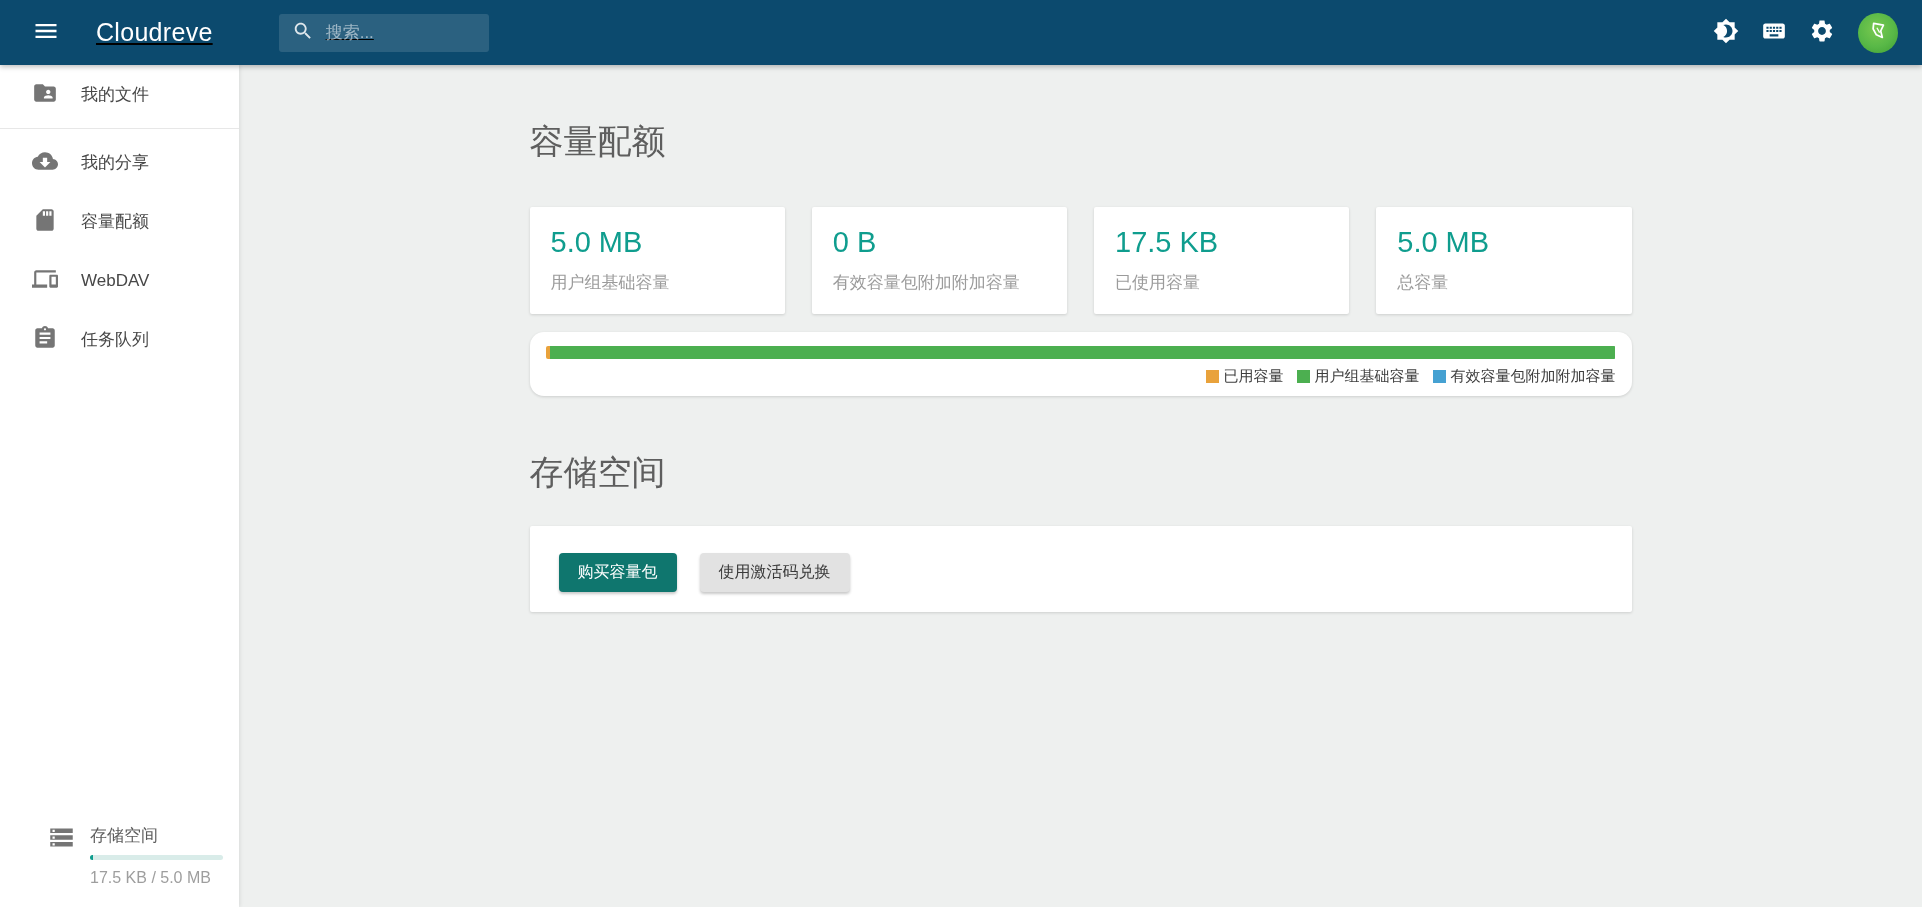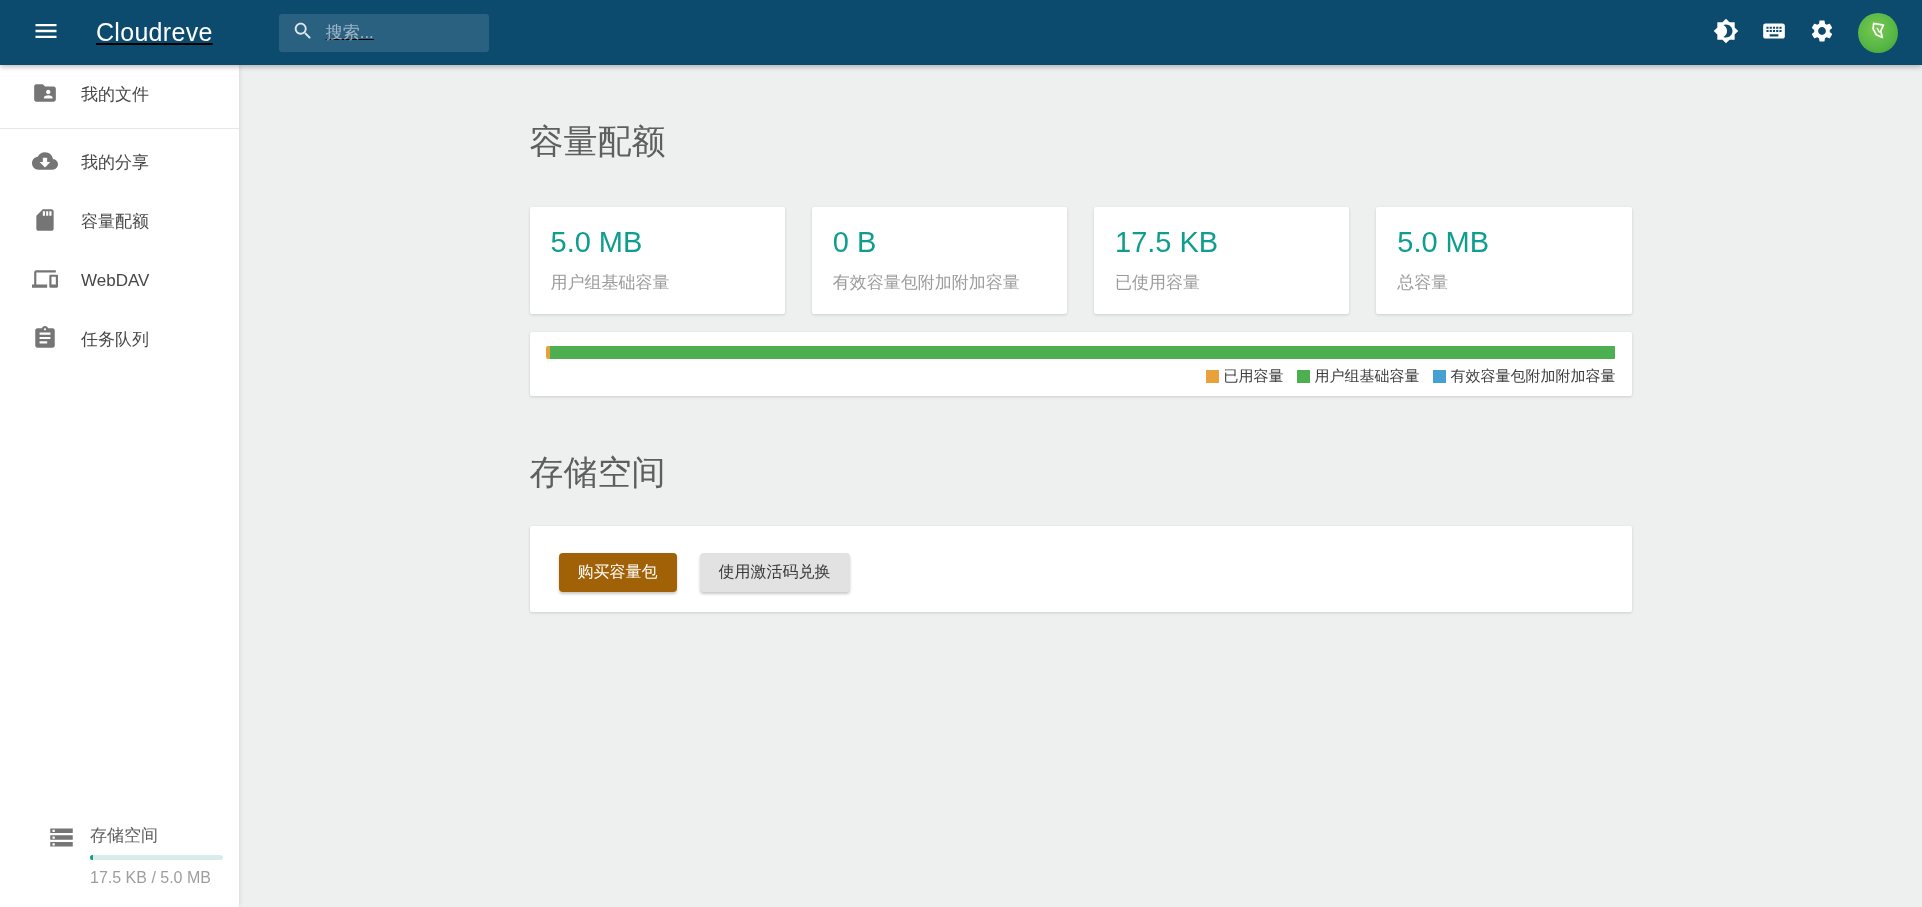--- a/index.html
+++ b/index.html
@@ -47,37 +47,37 @@
   
   .main { position:absolute; top:65px; left:239px; right:0; bottom:0; overflow:hidden; }
   .container { width:1102px; margin:0 auto; }
   .section-title { margin-top:54px; font-size:34px; font-weight:400; color:#5e5e5e; }
   .cards-row { display:flex; gap:27px; margin-top:42px; }
   .stat-card { flex:1; background:#fff; border-radius:2px; box-shadow:0 1px 3px rgba(0,0,0,.14);
     padding:19px 10px 20px 21px; }
   .stat-value { font-size:29px; color:#0f9d8e; }
   .stat-label { margin-top:12px; font-size:17px; color:#9b9b9b; white-space:nowrap; }
 
-  .bar-card { margin-top:18px; background:#fff; border-radius:2px;
+  .bar-card { margin-top:18px; background:#fff; border-radius:14px;
     box-shadow:0 1px 3px rgba(0,0,0,.14); padding:14px 16px 10px 16px; }
   .quota-bar { height:13px; display:flex; border-radius:2px; overflow:hidden; background:#fff; }
   .seg-used { width:0.45%; background:#e9a23b; }
   .seg-base { width:99.55%; background:#4caf50; }
   .seg-pack { width:0%; background:#45a1d2; }
   .legend { margin-top:8px; display:flex; justify-content:flex-end; align-items:center; gap:13px; }
   .legend-item { display:flex; align-items:center; gap:5px; font-size:15px; color:#3d3d3d; }
   .legend-sq { width:13px; height:13px; flex:none; }
   .sq-used { background:#e9a23b; } .sq-base { background:#4caf50; } .sq-pack { background:#45a1d2; }
 
   .packs-card { margin-top:30px; background:#fff; border-radius:2px;
     box-shadow:0 1px 3px rgba(0,0,0,.14); padding:27px 29px 20px 29px; }
   .btn-row { display:flex; align-items:center; }
   .btn { border:none; border-radius:4px; font-size:16px; padding:9px 19px; cursor:pointer;
     font-family:inherit; box-shadow:0 2px 3px rgba(0,0,0,.22); }
-  .btn-buy { background:#a16207; color:#fff; }
+  .btn-buy { background:#0f766e; color:#fff; }
   .btn-redeem { background:#e2e2e2; color:#3a3a3a; margin-left:23px; }
   .packs-table { width:100%; margin-top:24px; border-collapse:collapse; table-layout:fixed; }
   .packs-table th { text-align:left; font-weight:400; font-size:16.5px; color:#5c5c5c;
     padding:10px 0 14px 0; border-bottom:1px solid #e0e0e0; }
   .col1{width:30.4%}.col2{width:17.4%}.col3{width:19.7%}.col4{width:18.3%}.col5{width:14.2%}
 </style>
 </head>
 <body>
 
 <header class="topbar">

